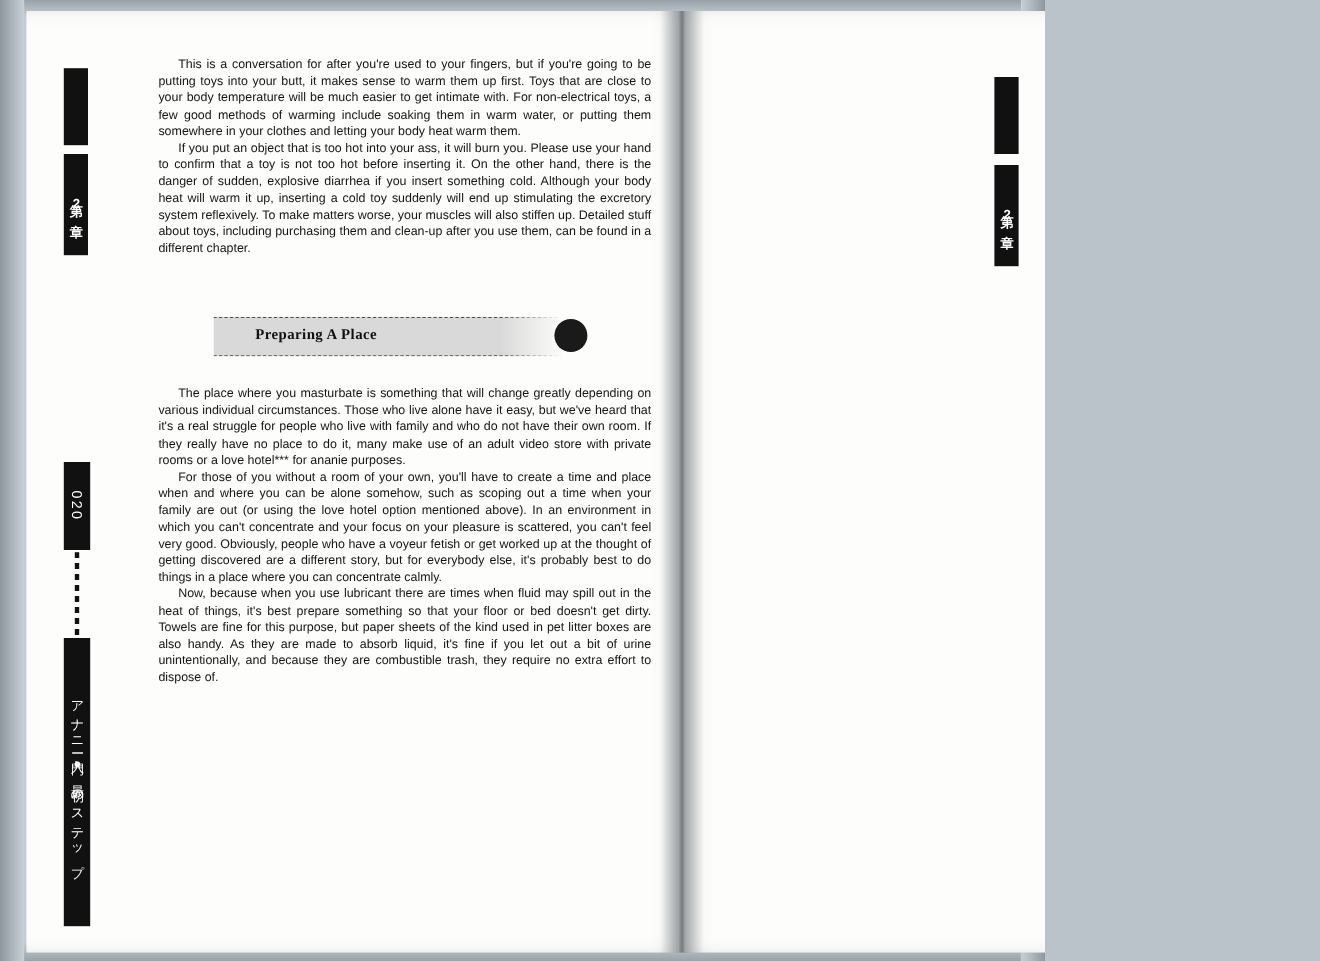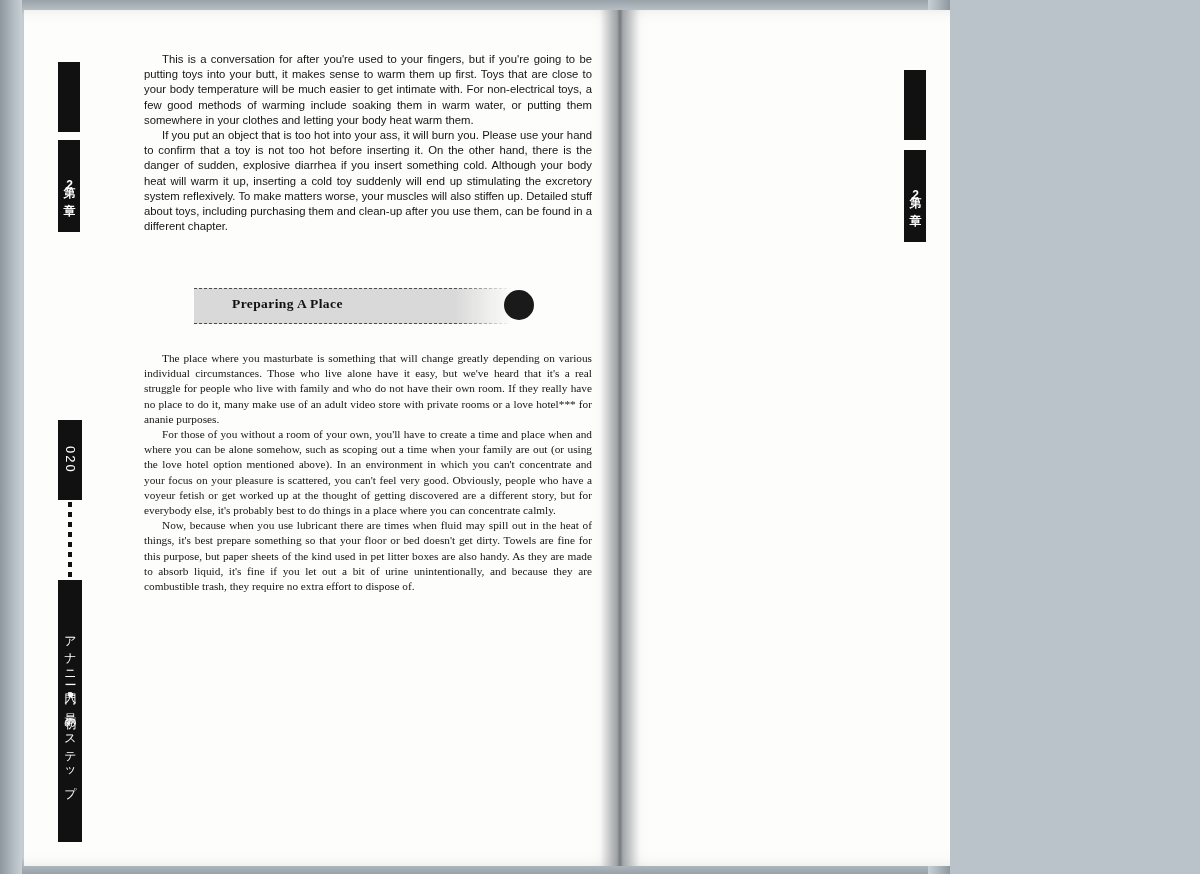--- a/index.html
+++ b/index.html
@@ -119,21 +119,21 @@
   
   .col {
     position: absolute;
     font-size: 11.3px;
     line-height: 15.2px;
     color: #141414;
     text-align: justify;
   }
   .col p { margin: 0; text-indent: 18px; }
   .col-left-top { left: 120px; top: 42px; width: 448px; }
-  .col-left-bottom { left: 120px; top: 341px; width: 448px; font-family: Liberation Serif, serif; }
+  .col-left-bottom { left: 120px; top: 341px; width: 448px; }
   .footnote {
     position: absolute;
     left: 196px; top: 800px; width: 318px;
     font-size: 10.3px; line-height: 13px; color: #161616;
     text-align: justify;
   }
 
   
   .section-banner {
     position: absolute;

